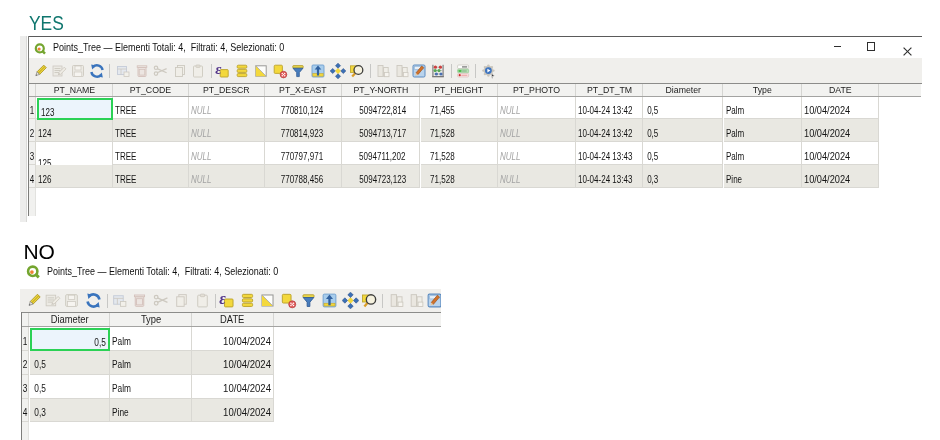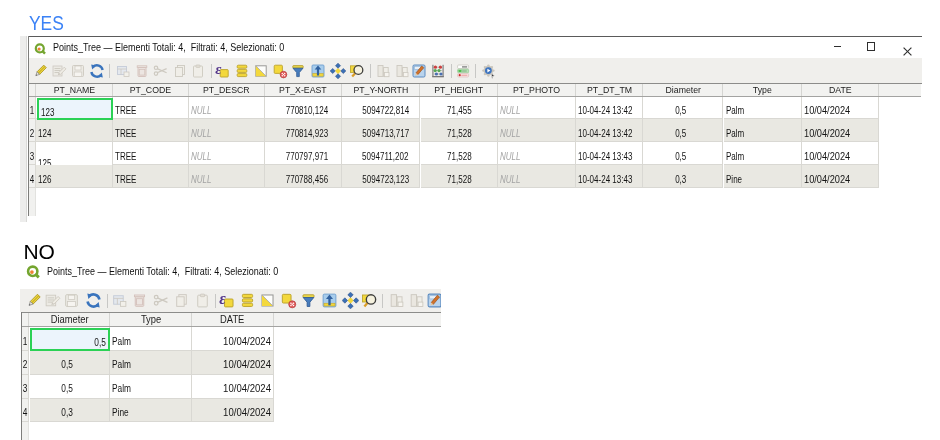--- a/index.html
+++ b/index.html
@@ -3,29 +3,29 @@
 html,body{margin:0;padding:0}
 body{width:940px;height:440px;background:#fff;font-family:"Liberation Sans",sans-serif;position:relative;overflow:hidden}
 .abs{position:absolute}
 .hc{display:flex;align-items:center;justify-content:center;color:#1c1c1c;border-right:1px solid #d5d5d2;box-sizing:border-box}
 .hc i{font-style:normal;transform:scaleX(0.92);transform-origin:center;white-space:nowrap}
 .bc{display:flex;align-items:center;color:#151515;border-right:1px solid #d9d8d3;border-bottom:1px solid #d9d8d3;box-sizing:border-box;overflow:visible}
 .bc i{font-style:normal;transform:scaleX(0.73);white-space:nowrap;position:relative}
 .t1 i{top:3px}
 .t2 i{top:2px}
 .cl{justify-content:flex-start;padding-left:2px}.cl i{transform-origin:left}
-.cr{justify-content:center;padding-right:8px}.cr i{transform-origin:right}
+.cr{justify-content:flex-start;padding-right:8px}.cr i{transform-origin:right}
 .cc{justify-content:center}.cc i{transform-origin:center}
 .cn{justify-content:flex-start;padding-left:2px;color:#a3a3a3}.cn i{font-style:italic;transform-origin:left}
 .cd{justify-content:flex-start;padding-left:2px}.cd i{transform:scaleX(0.84);transform-origin:left}
 .cD{justify-content:flex-end;padding-right:2px}.cD i{transform:scaleX(0.84);transform-origin:right}
 .ttl{white-space:nowrap;color:#101010}
 .ttl i{font-style:normal;display:inline-block;transform:scaleX(0.848);transform-origin:left}
 </style></head><body>
-<div class="abs" style="left:29.2px;top:13.1px;font-size:20px;line-height:20px;color:#3b82f6"><i style="font-style:normal;display:inline-block;transform:scaleX(0.87);transform-origin:left">YES</i></div>
+<div class="abs" style="left:29.2px;top:13.1px;font-size:20px;line-height:20px;color:#0f766e"><i style="font-style:normal;display:inline-block;transform:scaleX(0.87);transform-origin:left">YES</i></div>
 <div class="abs" style="left:19.6px;top:36.2px;width:7.6px;height:186px;background:#ededec;border-right:1px solid #dadad8;box-sizing:border-box"></div>
 <div class="abs" style="left:27.5px;top:35.9px;width:894.1px;height:1.3px;background:#5a5a5a"></div>
 <div class="abs" style="left:27.5px;top:35.9px;width:1.1px;height:180.6px;background:#7d7d7b"></div>
 <div class="abs" style="left:28.6px;top:37.2px;width:893px;height:20.8px;background:#fff"></div>
 <div class="abs" style="left:33.5px;top:41.2px"><svg width="12.4" height="12" viewBox="0 0 12 12">
       <circle cx="5.6" cy="5.4" r="4.0" fill="none" stroke="#74a52f" stroke-width="2.2"></circle>
       <line x1="7.8" y1="7.6" x2="10.8" y2="10.6" stroke="#74a52f" stroke-width="2.5"></line>
       <circle cx="4.9" cy="6.1" r="1.6" fill="#ee8231"></circle>
     </svg></div>
 <div class="abs ttl" style="left:53px;top:41.8px;font-size:10.6px;line-height:10.6px"><i>Points_Tree — Elementi Totali: 4,&nbsp; Filtrati: 4, Selezionati: 0</i></div>

